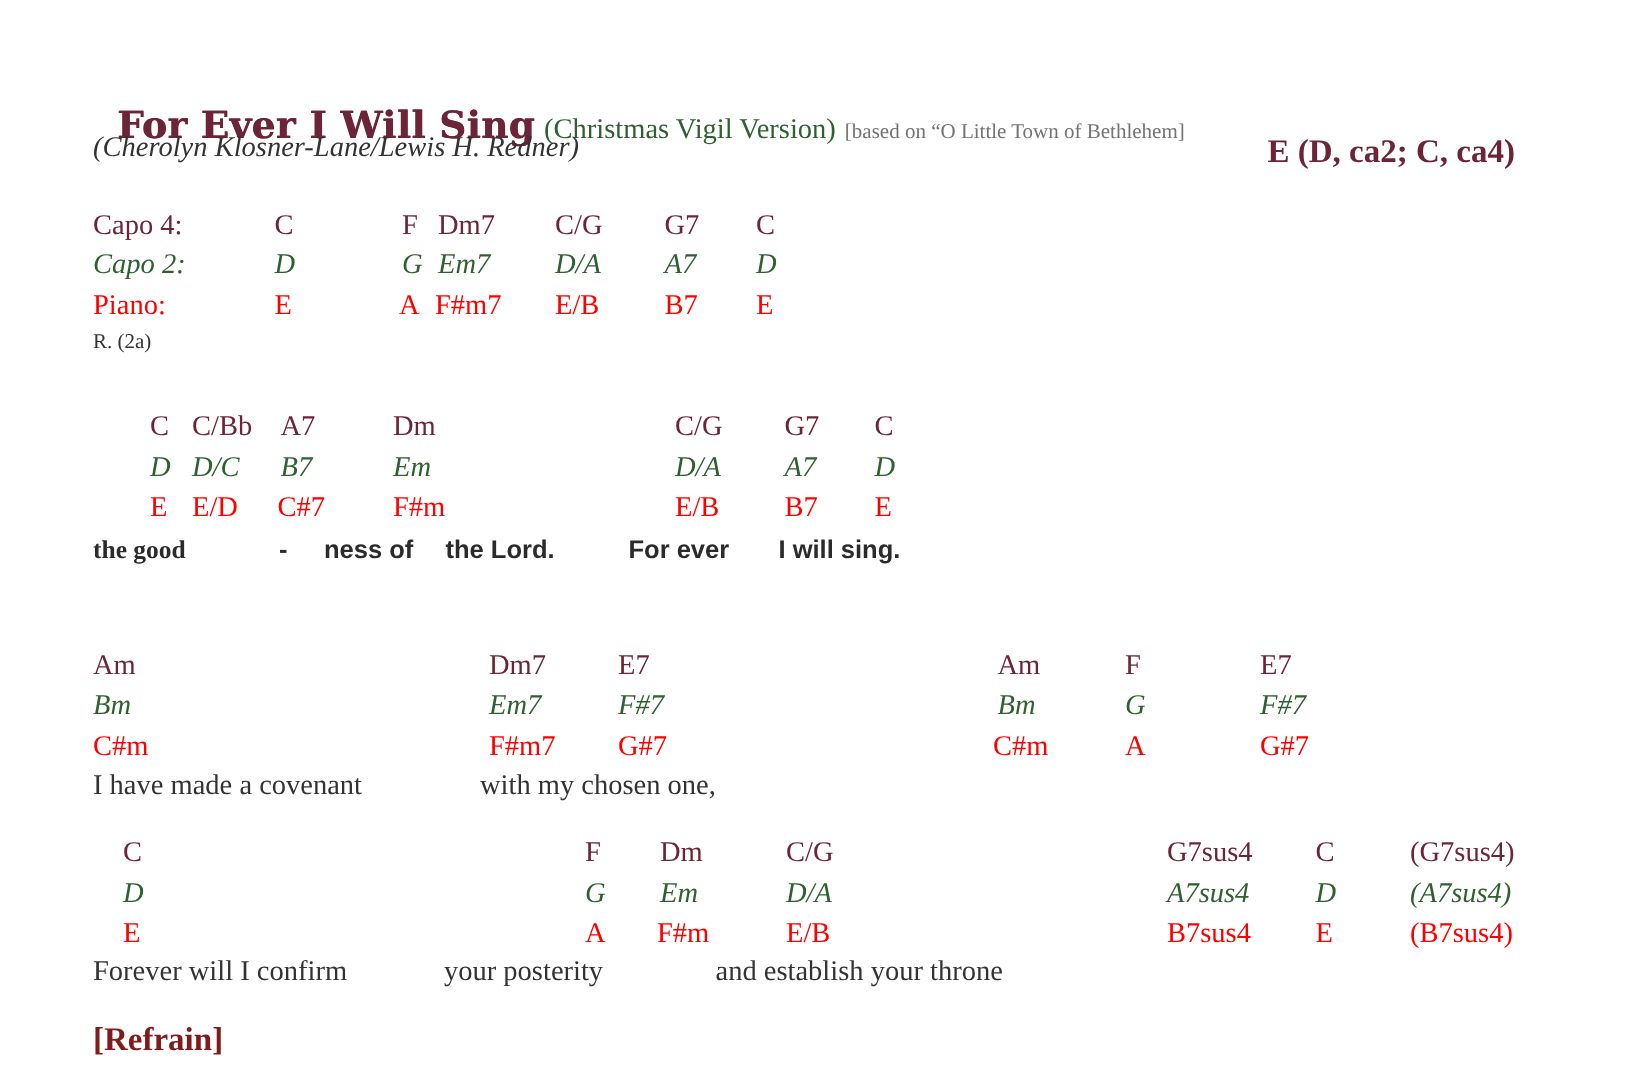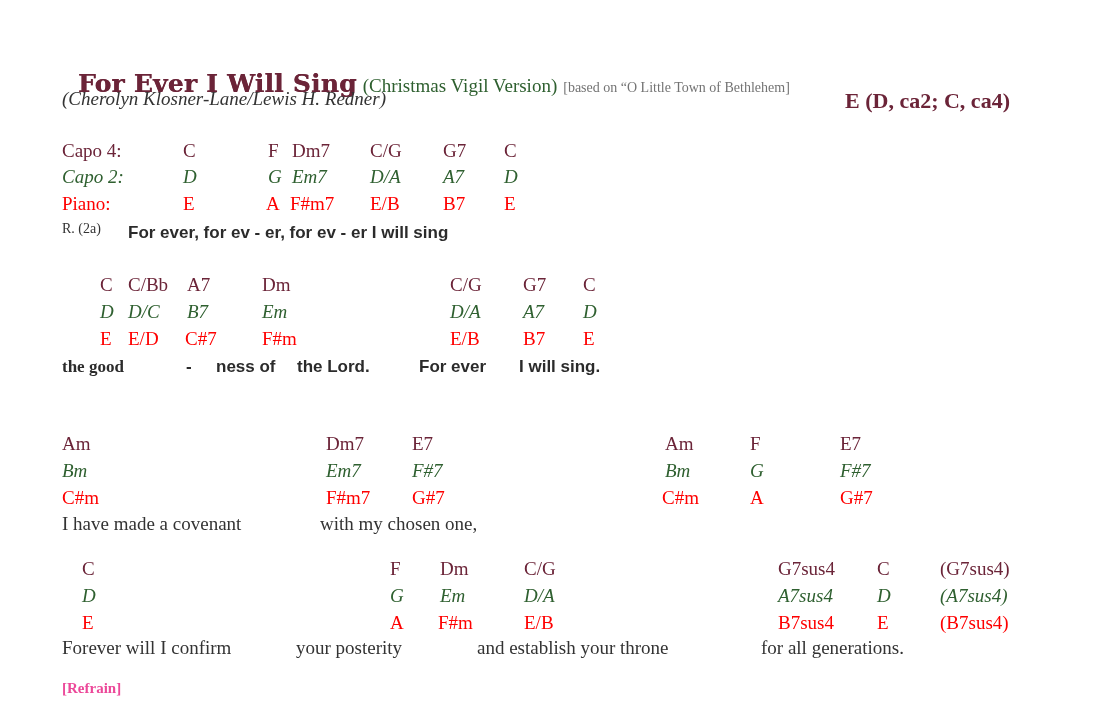--- a/index.html
+++ b/index.html
@@ -103,22 +103,22 @@
     color: #333333;
   }
   .label-serif {       
     font-family: "Liberation Serif", "DejaVu Serif", serif;
     font-size: 14px;
     color: #333333;
   }
   .refrain-tag {
     font-family: "Liberation Serif", "DejaVu Serif", serif;
     font-weight: 700;
-    font-size: 15px;
-    color: #ec4899;
+    font-size: 22px;
+    color: #7f1d1d;
   }
 </style>
 </head>
 <body>
 
 <div class="sheet">
 
   <div class="abs" id="title-line">
     <span class="title-main">For Ever I Will Sing</span><span class="title-sub-green" style="margin-left:6px;">(Christmas Vigil Version)</span><span class="title-sub-dark" style="margin-left:6px;">[based on “O Little Town of Bethlehem]</span>
   </div>
@@ -151,21 +151,20 @@
     <span class="cell c-piano" style="left:183px;">E</span>
     <span class="cell c-piano" style="left:266px;">A</span>
     <span class="cell c-piano" style="left:290px;">F#m7</span>
     <span class="cell c-piano" style="left:370px;">E/B</span>
     <span class="cell c-piano" style="left:443px;">B7</span>
     <span class="cell c-piano" style="left:504px;">E</span>
   </div>
 
   <div class="row" style="top:221px;">
     <span class="cell label-serif" style="left:62px;">R. (2a)</span>
-    <span class="cell lyric-bold" style="left:128px; top:2px;">For ever, for ev - er, for ev - er I will sing</span>
   </div>
 
   <div class="row" style="top:274px;">
     <span class="cell c-capo4" style="left:100px;">C</span>
     <span class="cell c-capo4" style="left:128px;">C/Bb</span>
     <span class="cell c-capo4" style="left:187px;">A7</span>
     <span class="cell c-capo4" style="left:262px;">Dm</span>
     <span class="cell c-capo4" style="left:450px;">C/G</span>
     <span class="cell c-capo4" style="left:523px;">G7</span>
     <span class="cell c-capo4" style="left:583px;">C</span>
@@ -250,18 +249,17 @@
     <span class="cell c-piano" style="left:438px;">F#m</span>
     <span class="cell c-piano" style="left:524px;">E/B</span>
     <span class="cell c-piano" style="left:778px;">B7sus4</span>
     <span class="cell c-piano" style="left:877px;">E</span>
     <span class="cell c-piano" style="left:940px;">(B7sus4)</span>
   </div>
   <div class="row" style="top:637px;">
     <span class="cell lyric-plain" style="left:62px;">Forever will I confirm</span>
     <span class="cell lyric-plain" style="left:296px;">your posterity</span>
     <span class="cell lyric-plain" style="left:477px;">and establish your throne</span>
-    <span class="cell lyric-plain" style="left:761px;">for all generations.</span>
   </div>
 
   <div class="abs refrain-tag" style="top:680px; left:62px;">[Refrain]</div>
 
 </div>
 
 </body></html>

